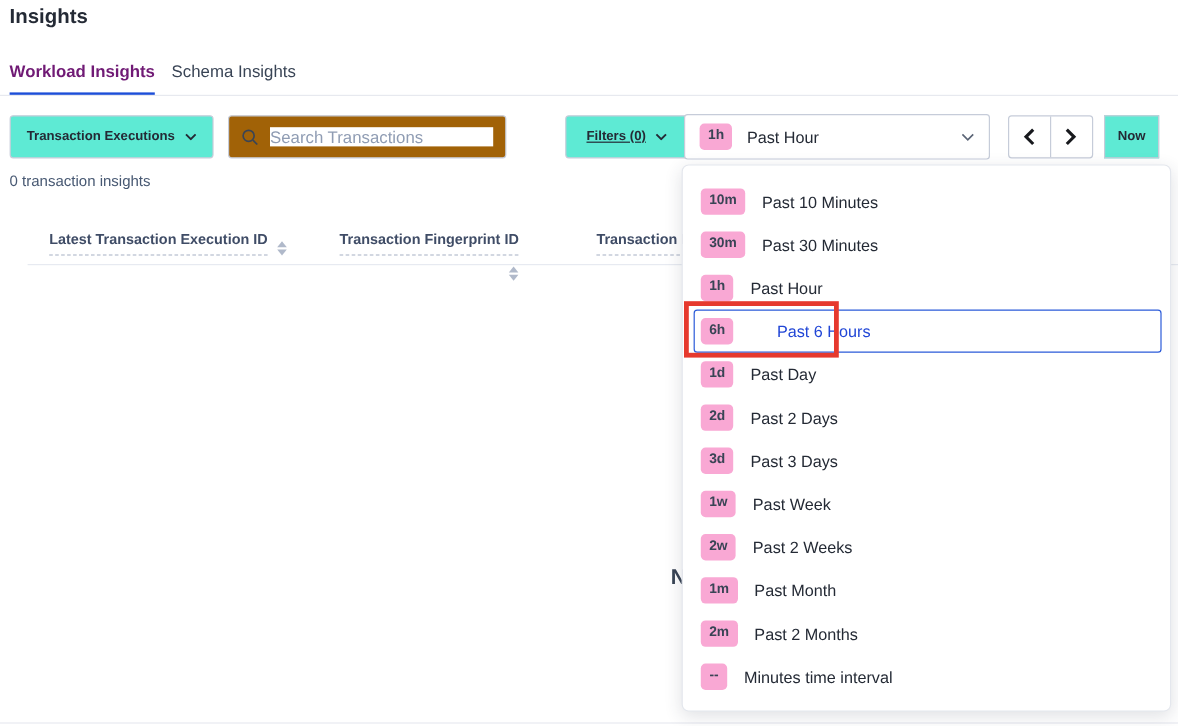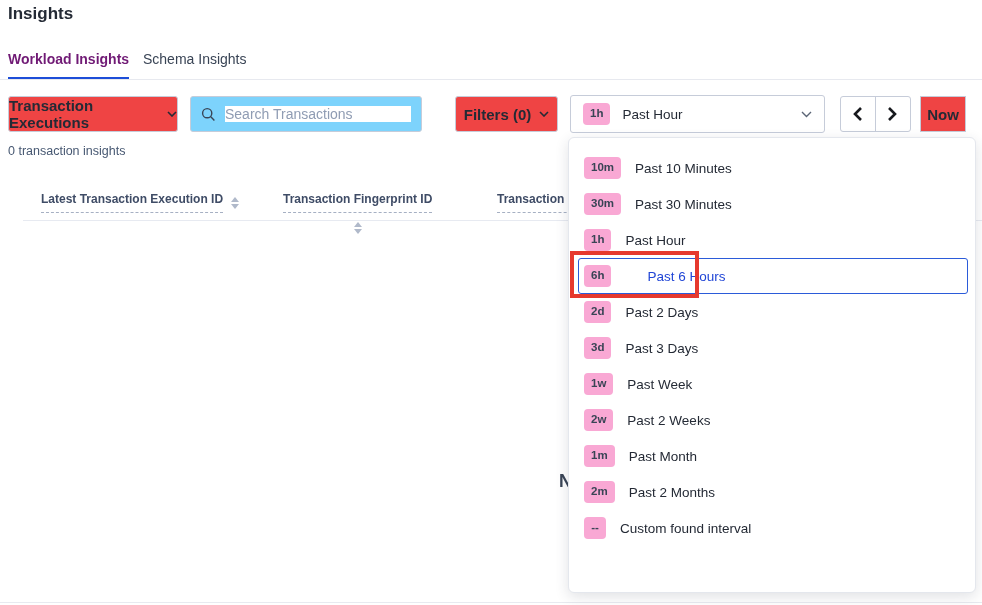--- a/index.html
+++ b/index.html
@@ -29,30 +29,30 @@
     color: #701a75; font-weight: bold;
     border-bottom: 2px solid #1d4ed8;
   }
   .tab.inactive { color: #394455; font-weight: 500; }
   .tab-workload { left: 8px; }
   .tab-schema { left: 143px; }
 
   
   .btn {
     position: absolute; top: 96px; height: 36px;
-    background: #ef4444; border: 1px solid #c6ccd9; border-radius: 3px;
+    background: #5eead4; border: 1px solid #c6ccd9; border-radius: 3px;
     display: flex; align-items: center; justify-content: center;
-    font-size: 15px; font-weight: bold; color: #242a35; gap: 8px;
+    font-size: 11px; font-weight: bold; color: #242a35; gap: 8px;
     cursor: pointer;
   }
   .btn-type { left: 8px; width: 170px; }
-  .btn-filters { left: 455px; width: 103px; }
+  .btn-filters { left: 471px; width: 103px; text-decoration: underline; }
   .search-wrap {
     position: absolute; left: 190px; top: 96px; width: 232px; height: 36px;
-    border: 1px solid #c6ccd9; border-radius: 3px; background: #7dd3fc;
+    border: 1px solid #c6ccd9; border-radius: 3px; background: #a16207;
     display: flex; align-items: center; padding: 0 10px; gap: 9px;
   }
   .search-wrap input {
     border: none; outline: none; flex: 1; font-size: 14px;
     font-family: "Liberation Sans", sans-serif; color: #242a35;
   }
   .search-wrap input::placeholder { color: #8f9cb3; }
 
   .time-picker {
     position: absolute; left: 570px; top: 95px; width: 255px; height: 38px;
@@ -78,21 +78,21 @@
   .range-btn.prev { border-right: 1px solid #c6ccd9; }
   .btn-now { left: 920px; width: 46px; border-radius: 0; }
 
   .count-text {
     position: absolute; left: 8px; top: 144px;
     font-size: 12.5px; color: #475872;
   }
 
   
   .thead-col {
-    position: absolute; top: 192px; display: flex; align-items: center; gap: 8px;
+    position: absolute; top: 192px; display: flex; align-items: flex-end; gap: 8px;
     font-size: 12px; font-weight: bold; color: #3f4c66; white-space: nowrap;
   }
   .thead-col .col-label {
     border-bottom: 1px dashed #a6b0c3; padding-bottom: 6px; cursor: pointer;
   }
   .col-1 { left: 41px; }
   .col-2 { left: 283px; flex-direction: column; }
   .col-3 { left: 497px; }
   .col-4 { left: 941px; }
   .sort-icon { display: inline-flex; flex-direction: column; gap: 2px; margin-top: 1px; cursor: pointer; }
@@ -247,20 +247,24 @@
   </div>
   <div class="menu-item">
     <span class="badge">1h</span>
     <span class="menu-label">Past Hour</span>
   </div>
   <div class="menu-item selected">
     <span class="badge">6h</span>
     <span class="menu-label">Past 6 Hours</span>
   </div>
   <div class="menu-item">
+    <span class="badge">1d</span>
+    <span class="menu-label">Past Day</span>
+  </div>
+  <div class="menu-item">
     <span class="badge">2d</span>
     <span class="menu-label">Past 2 Days</span>
   </div>
   <div class="menu-item">
     <span class="badge">3d</span>
     <span class="menu-label">Past 3 Days</span>
   </div>
   <div class="menu-item">
     <span class="badge">1w</span>
     <span class="menu-label">Past Week</span>
@@ -272,19 +276,19 @@
   <div class="menu-item">
     <span class="badge">1m</span>
     <span class="menu-label">Past Month</span>
   </div>
   <div class="menu-item">
     <span class="badge">2m</span>
     <span class="menu-label">Past 2 Months</span>
   </div>
   <div class="menu-item">
     <span class="badge">--</span>
-    <span class="menu-label">Custom found interval</span>
+    <span class="menu-label">Minutes time interval</span>
   </div>
 </div>
 
 <div class="annotation-box"></div>
 
 <div class="bottom-line"></div>
 
 </body></html>

